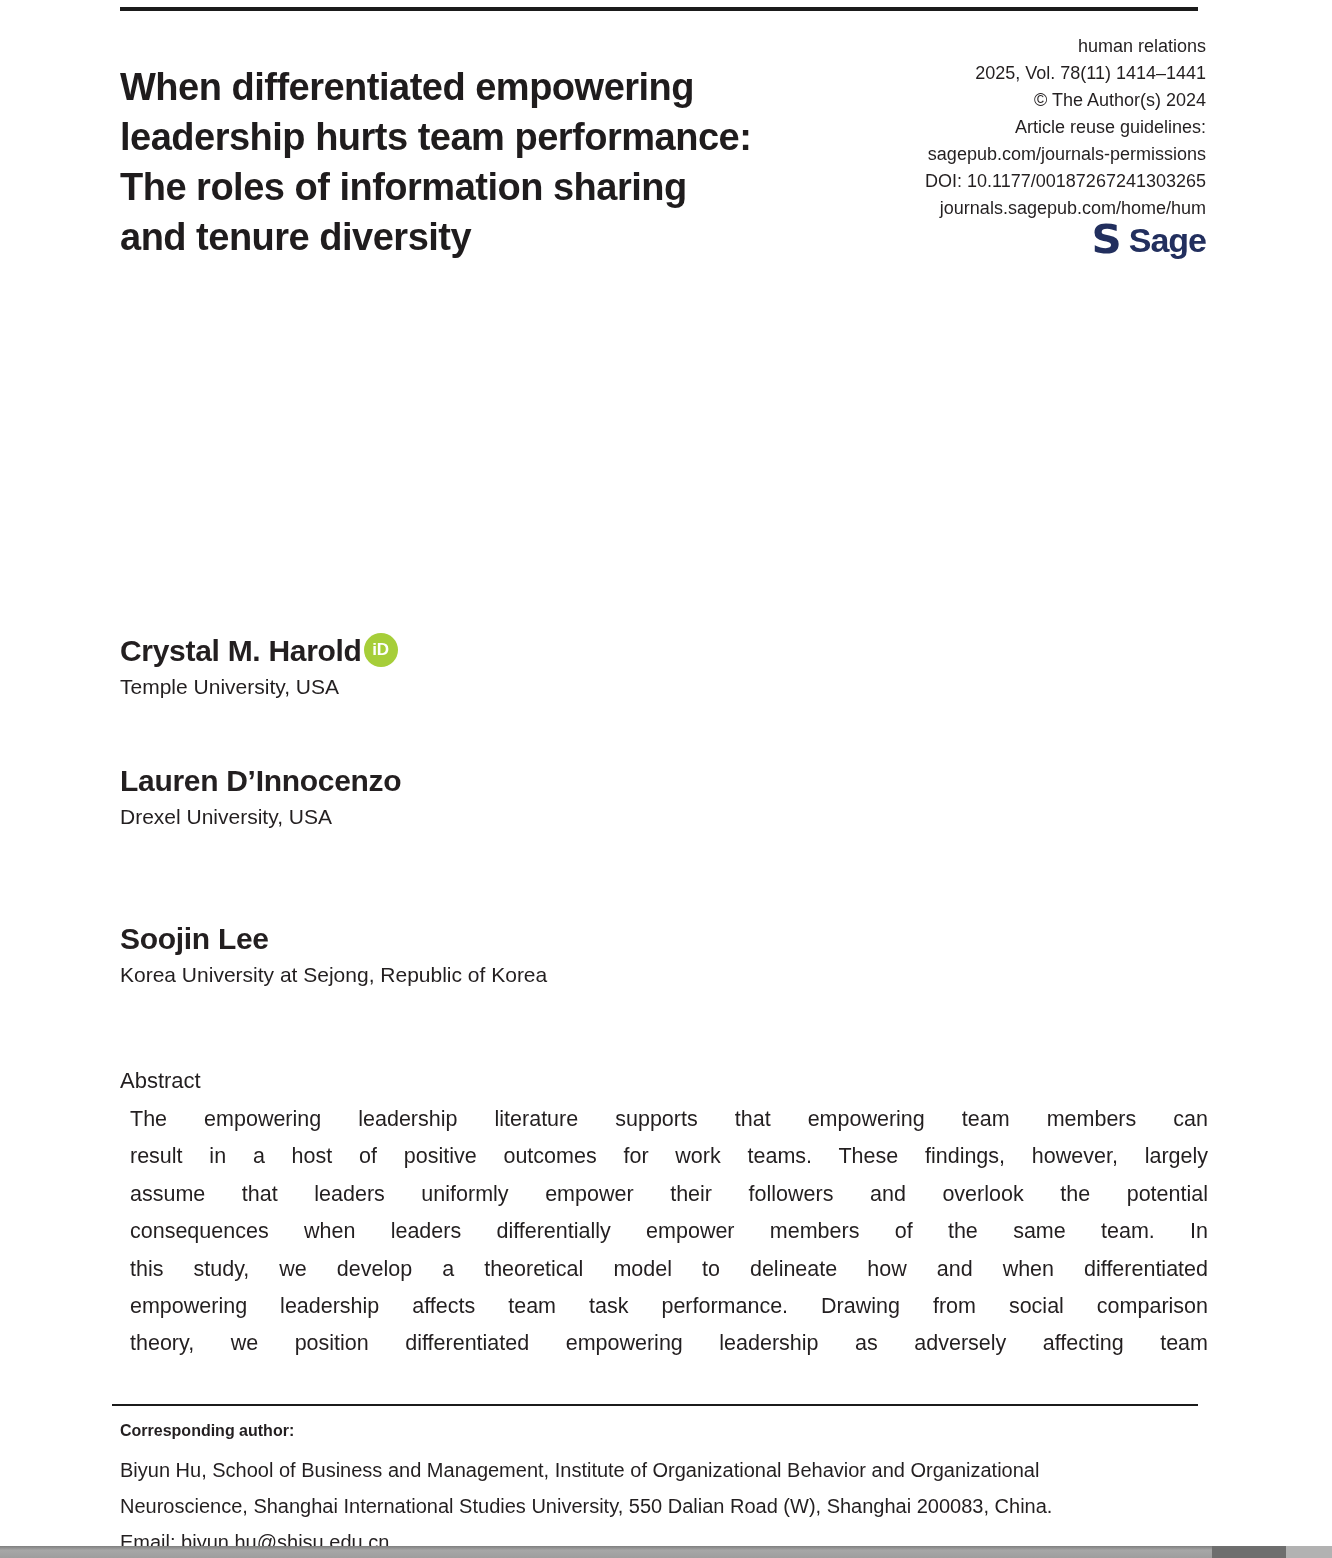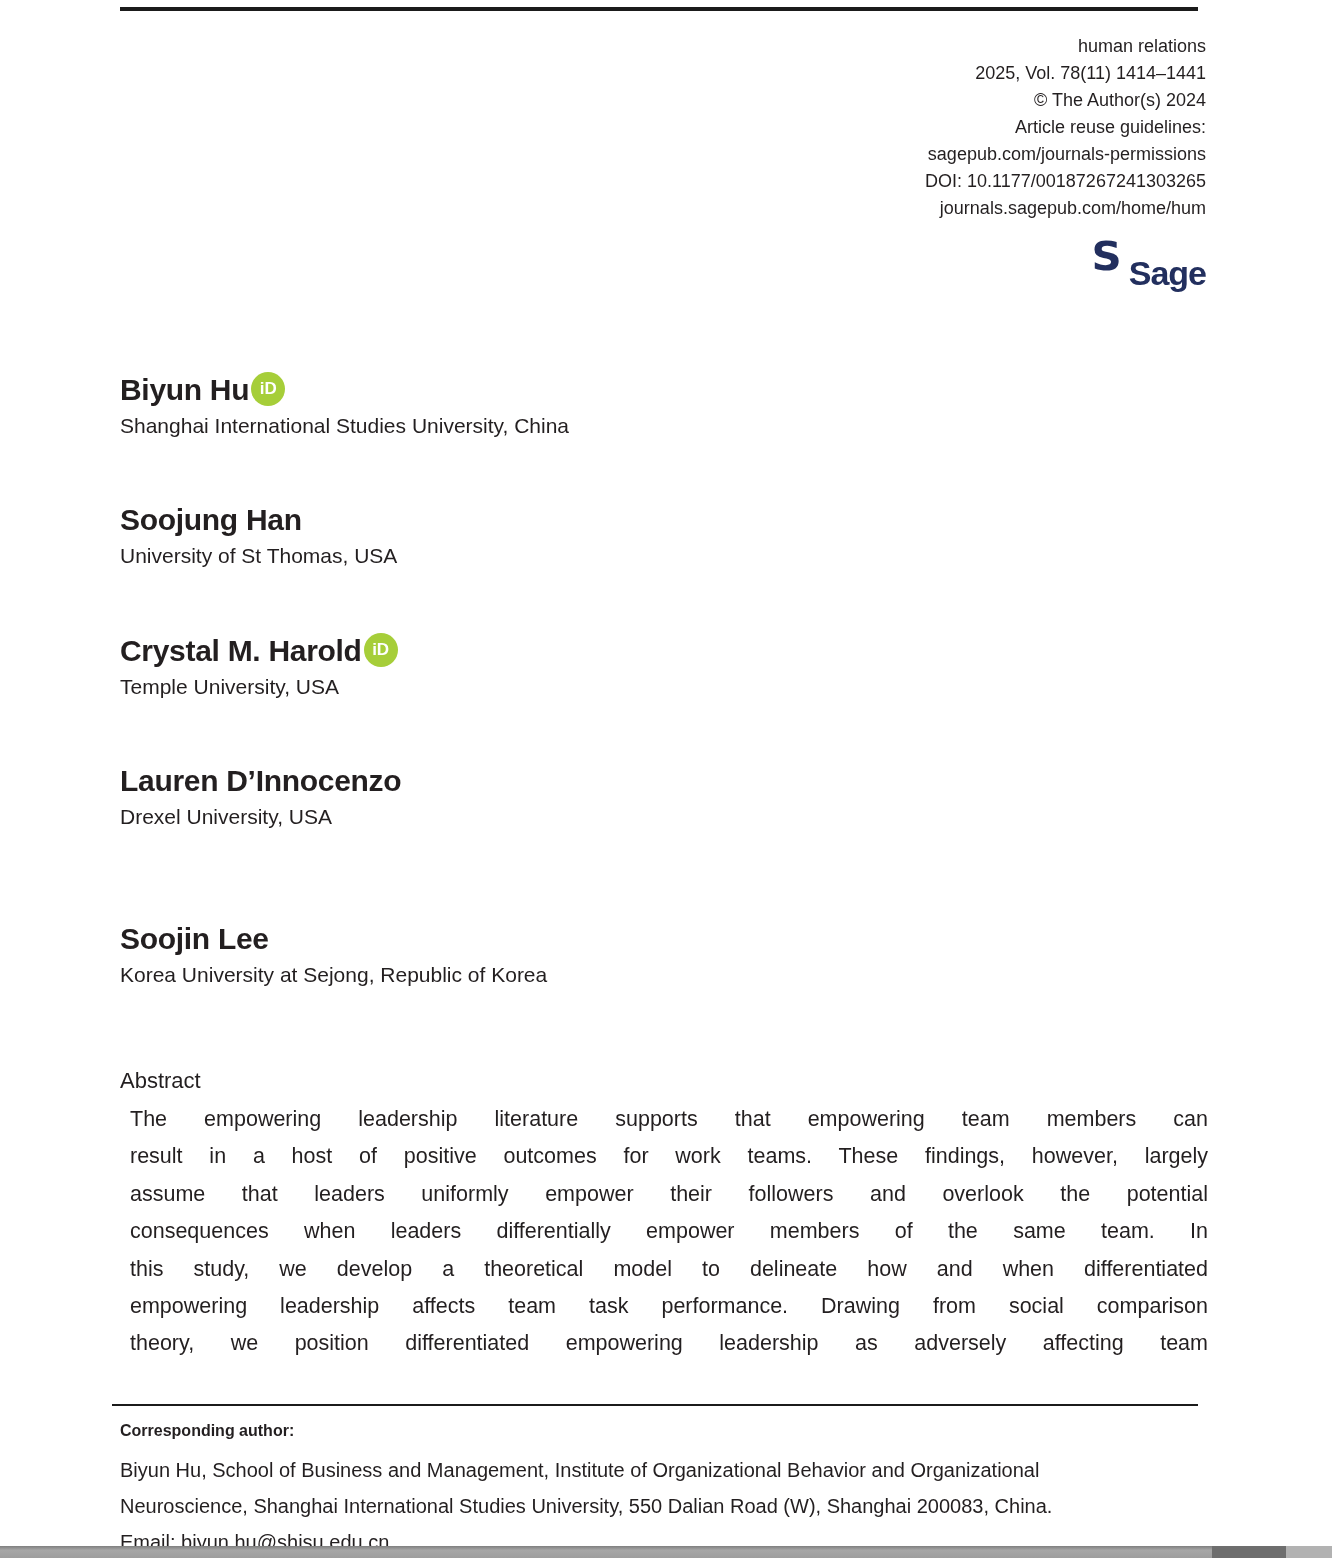--- a/index.html
+++ b/index.html
@@ -26,21 +26,21 @@
     position:absolute;top:220px;right:134px;
     display:flex;align-items:center;gap:7px;
     color:#222f5e;
   }
   .sage-s{
     font-family:"DejaVu Sans",sans-serif;
     font-weight:900;font-size:42px;line-height:40px;
     transform:scaleY(0.92);
   }
   .sage-word{
-    font-weight:bold;font-size:34px;letter-spacing:-1px;margin-top:34px;
+    font-weight:bold;font-size:34px;letter-spacing:-1px;
   }
   .paper-title{
     position:absolute;left:120px;top:62px;width:760px;
     font-size:38px;font-weight:bold;line-height:50px;
     letter-spacing:-0.5px;
     white-space:pre-line;
     color:#1f1c1d;
   }
   .author{position:absolute;left:120px;}
   .author-name{
@@ -110,30 +110,26 @@
     <div>sagepub.com/journals-permissions</div>
     <div>DOI: 10.1177/00187267241303265</div>
     <div>journals.sagepub.com/home/hum</div>
   </div>
 
   <div class="sage-logo">
     <span class="sage-s">S</span>
     <span class="sage-word">Sage</span>
   </div>
 
+  <h1 class="paper-title" style="margin:0;">When differentiated empowering
+leadership hurts team performance:
+The roles of information sharing
+and tenure diversity</h1>
 
-  <div class="author" style="top:372px;">
-    <span class="author-name">Biyun Hu</span><span class="orcid-badge">iD</span>
-    <div class="author-affil">Shanghai International Studies University, China</div>
-  </div>
 
-  <div class="author" style="top:503px;">
-    <span class="author-name">Soojung Han</span>
-    <div class="author-affil">University of St Thomas, USA</div>
-  </div>
 
   <div class="author" style="top:764px;">
     <span class="author-name">Lauren D’Innocenzo</span>
     <div class="author-affil">Drexel University, USA</div>
   </div>
 
   <div class="author" style="top:633px;">
     <span class="author-name">Crystal M. Harold</span><span class="orcid-badge">iD</span>
     <div class="author-affil">Temple University, USA</div>
   </div>

